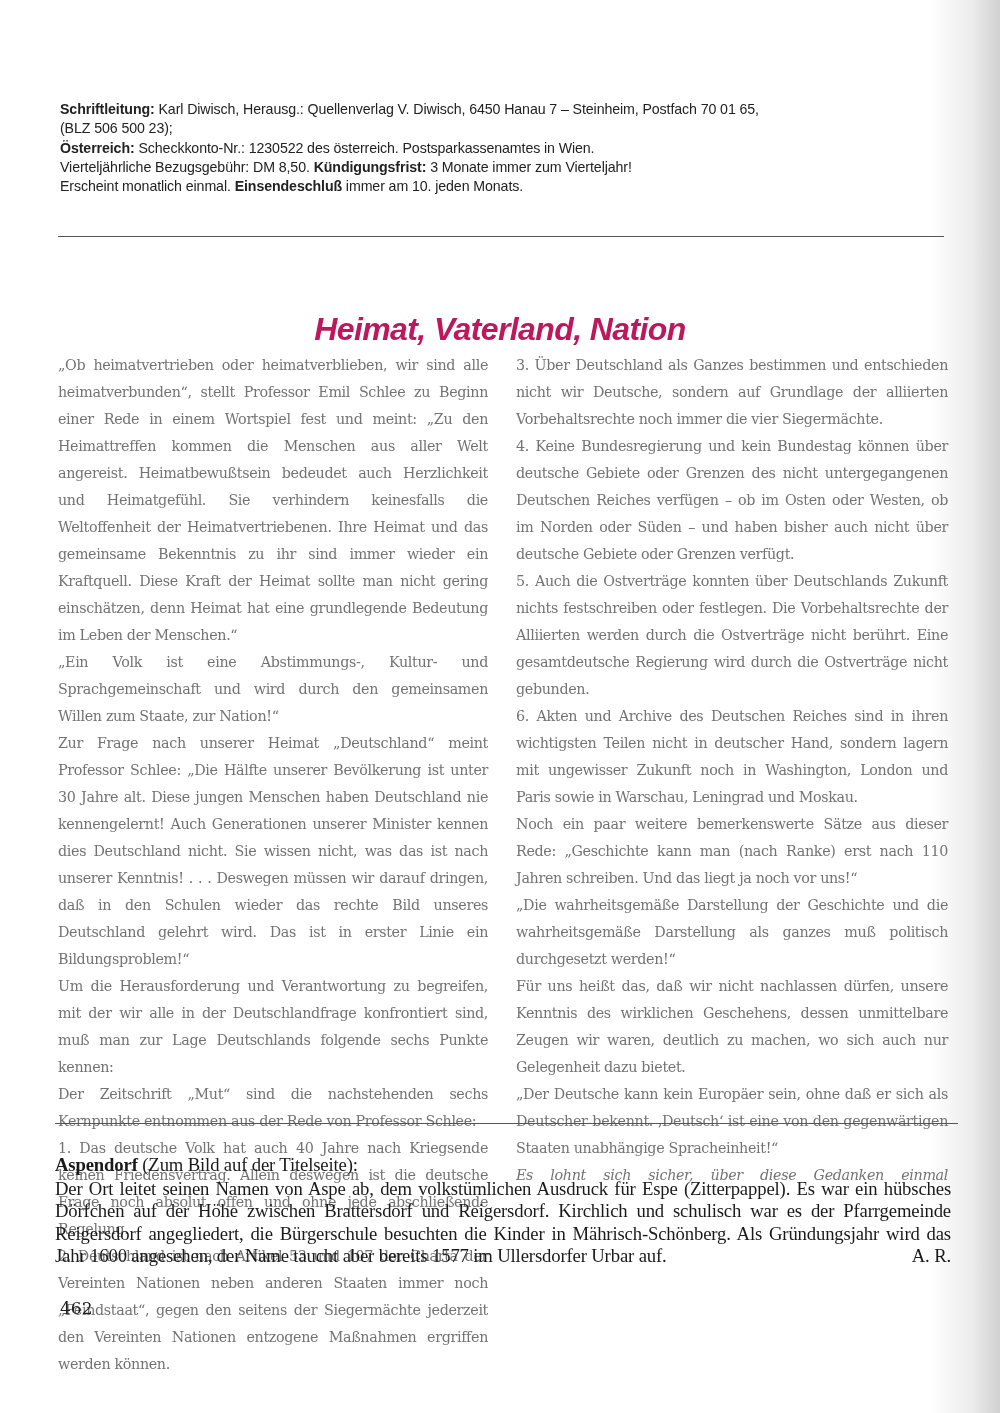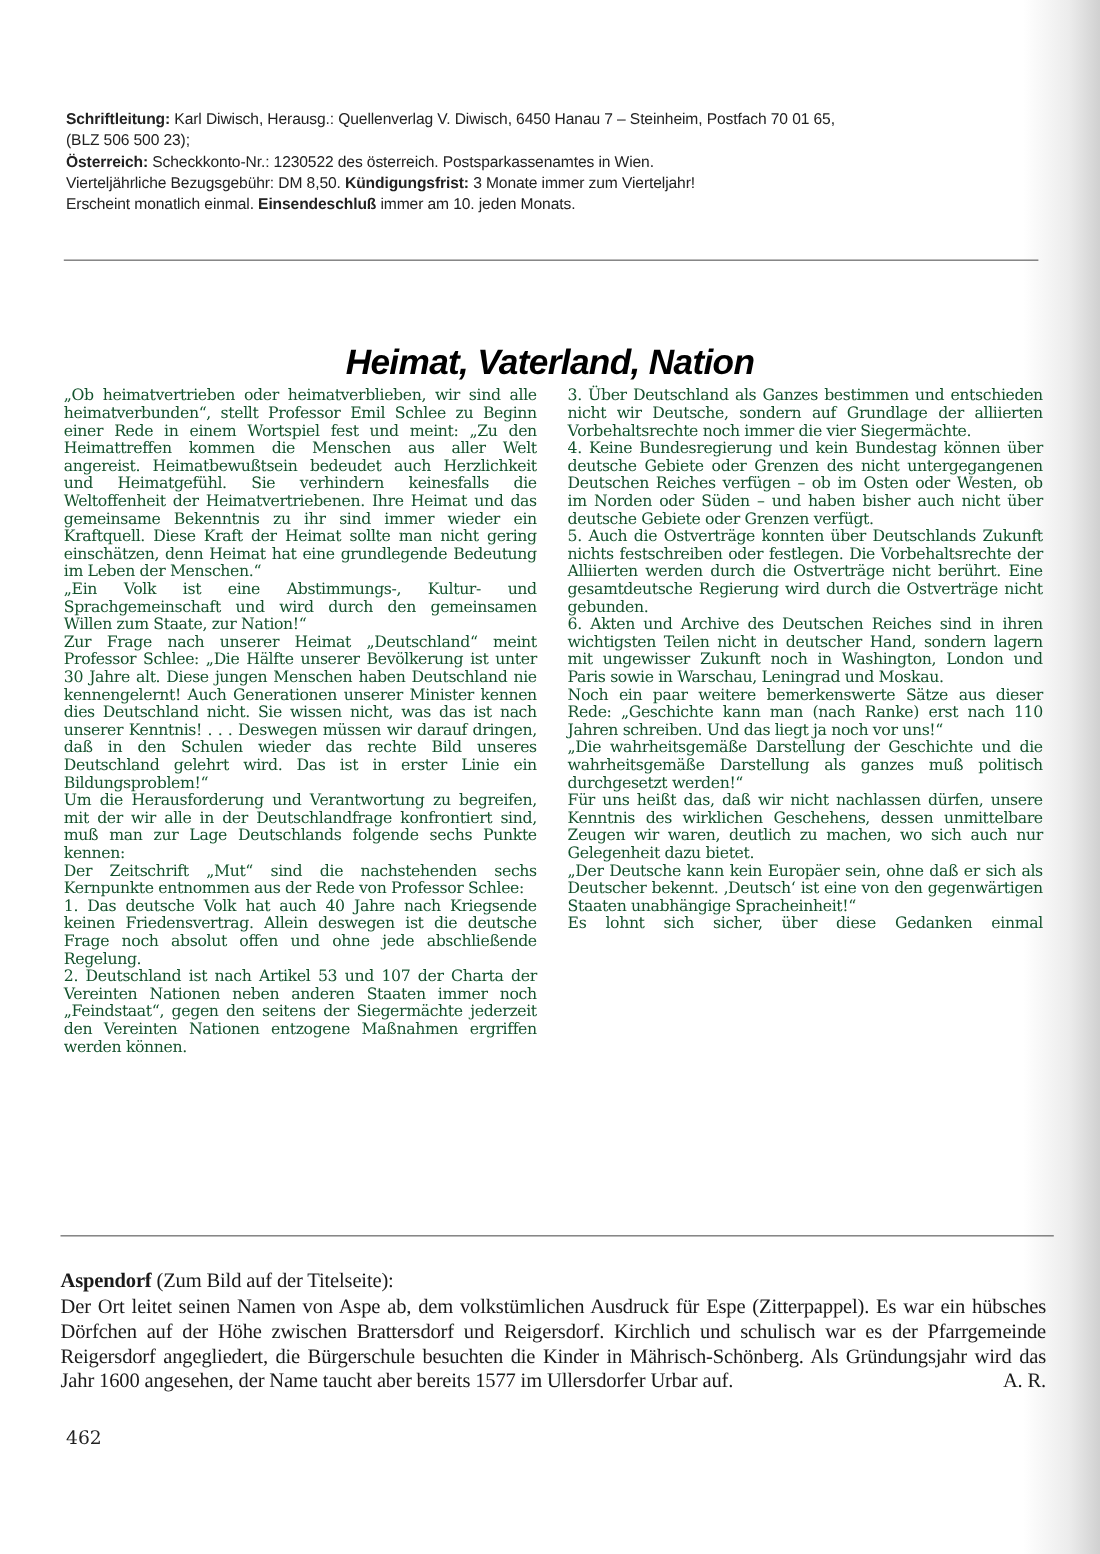--- a/index.html
+++ b/index.html
@@ -24,34 +24,34 @@
     .masthead b { font-weight: bold; }
     .rule {
       position: absolute; height: 1px; background: #555;
     }
     .title {
       position: absolute; left: 0; width: 1000px; top: 290px;
       text-align: center;
       font-family: "Liberation Sans", sans-serif;
       font-weight: bold; font-style: italic;
       font-size: 32px; letter-spacing: -0.6px;
-      color: #000000;
+      color: #be185d;
     }
     .col {
       position: absolute; top: 352px;
       font-family: "DejaVu Serif", serif;
-      font-size: 14.3px; line-height: 16px;
+      font-size: 14.3px; line-height: 27px;
       text-align: justify;
-      color: #14532d;
+      color: #737373;
       letter-spacing: -0.35px;
     }
     .col-left { left: 58px; width: 430px; }
     .col-right { left: 516px; width: 432px; }
     .col p { margin: 0; }
-    .col p.last-line-justify { text-align-last: justify; }
+    .col p.last-line-justify { text-align-last: justify; font-style: italic; }
     .aspendorf {
       position: absolute; left: 55px; top: 1138px; width: 896px;
       font-family: "Liberation Serif", serif;
       font-size: 18.7px; line-height: 22.2px;
       text-align: justify;
       color: #1a1a1a;
       letter-spacing: -0.15px;
     }
     .aspendorf .heading { margin: 16px 0 2px 0; text-align: left; }
     .aspendorf .heading b { font-weight: bold; }

